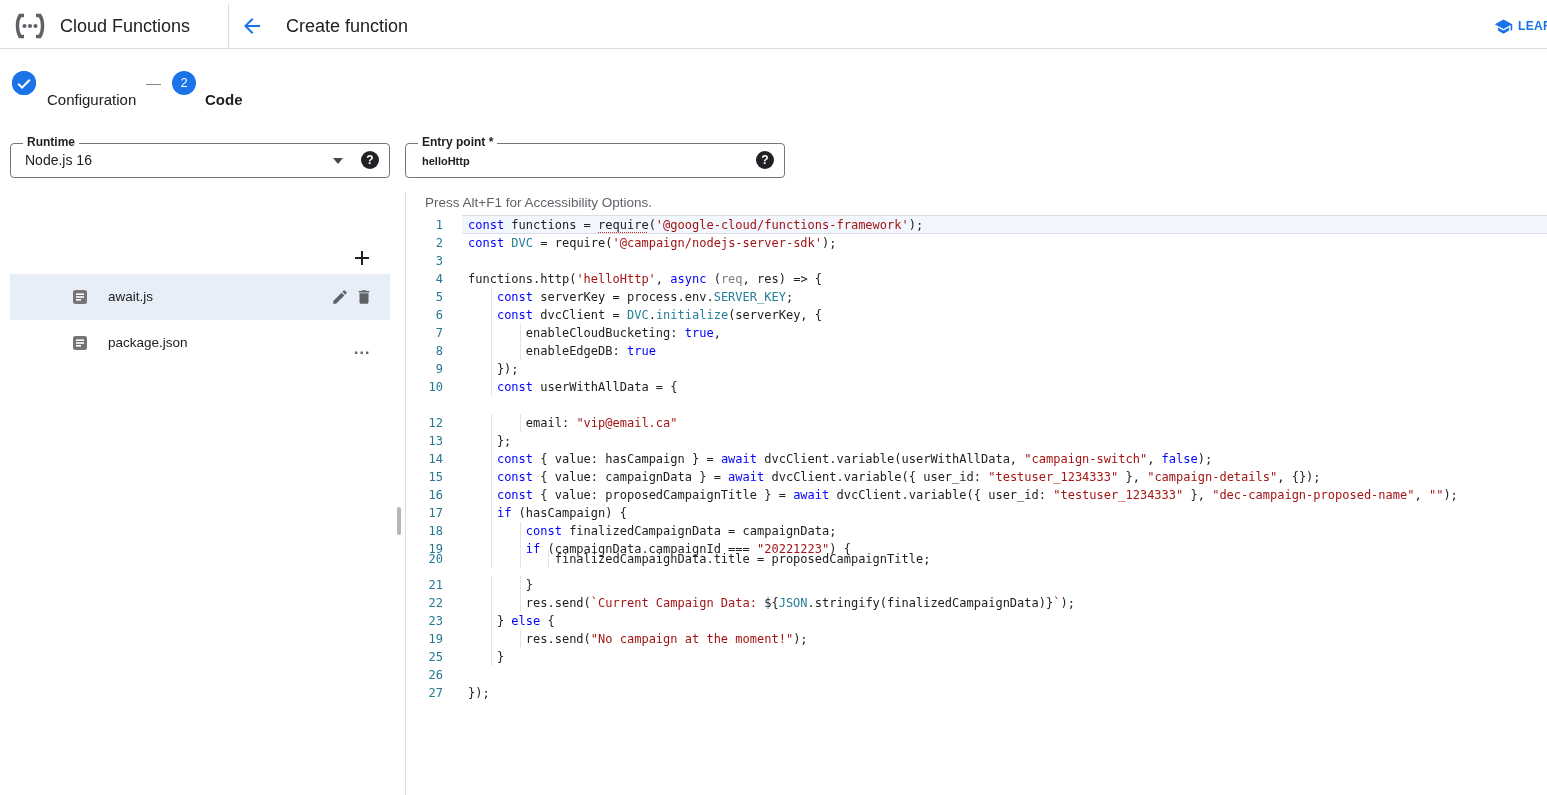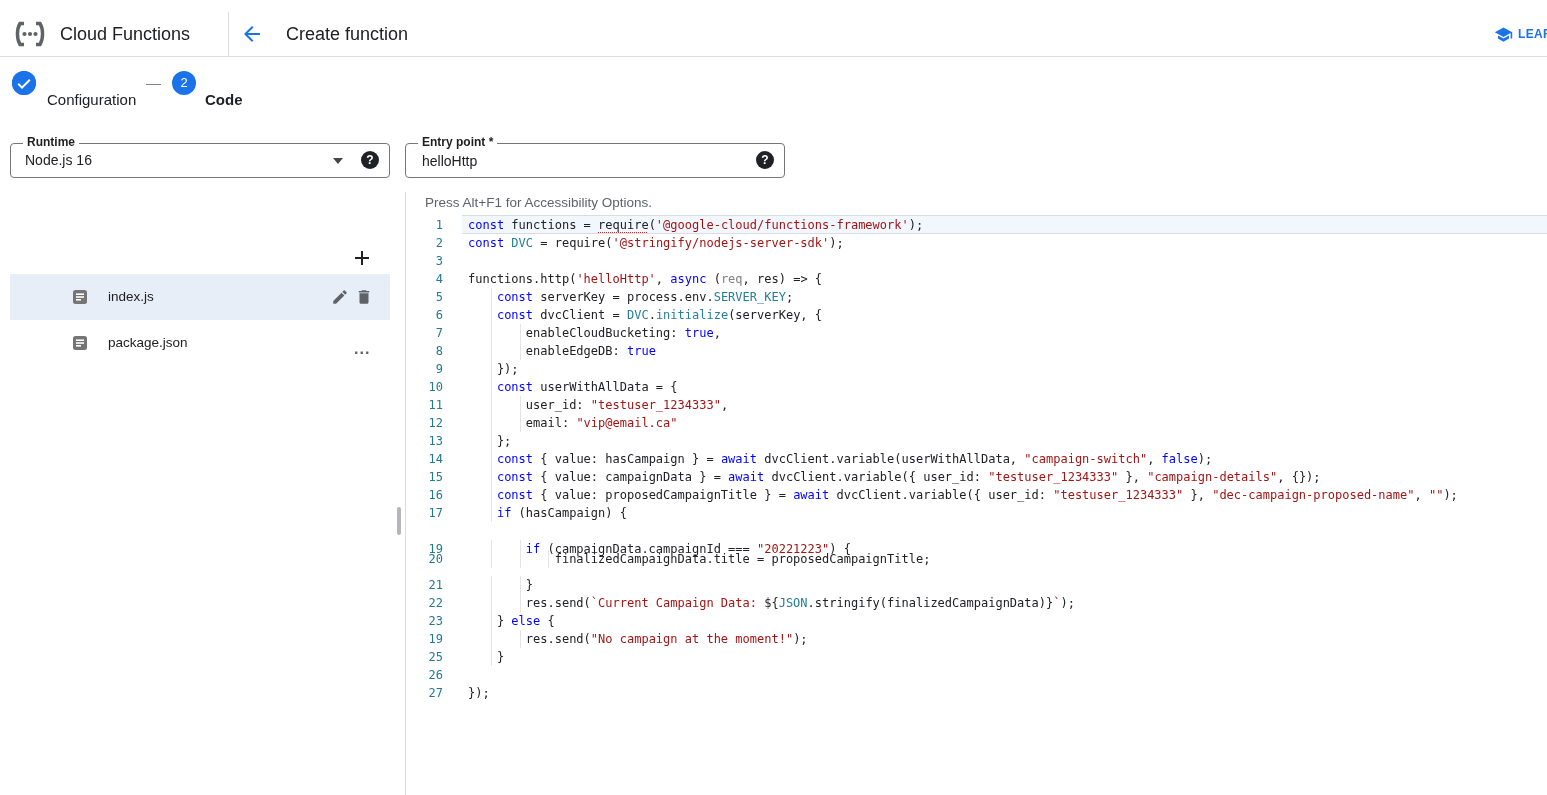--- a/index.html
+++ b/index.html
@@ -1,20 +1,20 @@
 <!DOCTYPE html>
 <html><head>
 <meta charset="utf-8">
 <style>
   html,body{margin:0;padding:0;background:#fff;}
   #app{position:relative;width:1547px;height:795px;background:#fff;overflow:hidden;
        font-family:"Liberation Sans", sans-serif;color:#202124;}
 
   
-  .header{position:absolute;left:0;top:12px;width:100%;height:44px;background:#fff;border-bottom:1px solid #dadce0;}
+  .header{position:absolute;left:0;top:4px;width:100%;height:44px;background:#fff;border-bottom:1px solid #dadce0;}
   .logo{position:absolute;left:12px;top:8px;width:36px;height:28px;}
   .product-title{position:absolute;left:60px;top:0;line-height:44px;font-size:18px;color:#202124;}
   .hdr-divider{position:absolute;left:228px;top:0;width:1px;height:44px;background:#dadce0;}
   .back-btn{position:absolute;left:240px;top:10px;width:24px;height:24px;border:none;background:none;padding:0;cursor:pointer;}
   .page-title{position:absolute;left:286px;top:0;line-height:44px;font-size:18px;color:#202124;}
   .learn{position:absolute;left:1494px;top:0;height:44px;display:flex;align-items:center;gap:5px;
          color:#1a73e8;font-size:12px;font-weight:700;letter-spacing:.3px;cursor:pointer;white-space:nowrap;}
 
   
   .step-circle{position:absolute;width:24px;height:24px;border-radius:50%;background:#1a73e8;top:71px;
@@ -24,21 +24,21 @@
 
   
   .field{position:absolute;border:1px solid #747775;border-radius:4px;background:#fff;cursor:pointer;}
   .field-label{position:absolute;top:-9px;left:12px;background:#fff;padding:0 4px;font-size:12px;font-weight:700;color:#1f1f1f;white-space:nowrap;}
   .field-value{position:absolute;left:14px;top:0;line-height:33px;font-size:14px;color:#202124;white-space:nowrap;}
   .select-arrow{position:absolute;top:14px;width:0;height:0;border-left:5px solid transparent;border-right:5px solid transparent;border-top:6px solid #444746;}
   .help-btn{position:absolute;top:7px;width:18px;height:18px;border-radius:50%;background:#202124;color:#fff;
             font-size:12px;font-weight:700;text-align:center;line-height:18px;cursor:pointer;}
   .code-chip{position:absolute;left:12px;top:7px;width:20px;height:20px;border-radius:4px;background:#202124;}
   .entry-input{position:absolute;left:14px;top:1px;width:300px;height:30px;border:none;outline:none;
-               font-family:"Liberation Sans",sans-serif;font-size:14px;color:#202124;background:transparent;}
+               font-family:"Liberation Sans",sans-serif;font-size:11px;color:#202124;background:transparent;font-weight:bold;}
 
   
   .add-file-btn{position:absolute;left:350px;top:246px;width:24px;height:24px;border:none;background:none;padding:0;cursor:pointer;}
   .file-row{position:absolute;left:10px;width:380px;height:46px;cursor:pointer;}
   .file-row.selected{background:#e8eef8;}
   .file-row .doc-icon{position:absolute;left:62px;top:15px;}
   .file-row .fname{position:absolute;left:98px;top:0;line-height:46px;font-size:13.5px;color:#202124;}
   .row-action{position:absolute;top:14px;width:18px;height:18px;border:none;background:none;padding:0;cursor:pointer;}
   .more-dots{position:absolute;left:344px;top:6px;font-size:16px;font-weight:700;color:#5f6368;letter-spacing:1px;
              border:none;background:none;cursor:pointer;line-height:46px;padding:0;}
@@ -119,21 +119,21 @@
   </button>
 
   <div id="file-list">
       <div class="file-row selected" style="top: 274px;">
         <span class="doc-icon"><svg viewBox="0 0 16 16" width="16" height="16">
             <rect x="1" y="1" width="14" height="14" rx="2.5" fill="#757575"></rect>
             <rect x="4" y="4.4" width="8" height="1.6" fill="#fff"></rect>
             <rect x="4" y="7.2" width="8" height="1.6" fill="#fff"></rect>
             <rect x="4" y="10" width="5" height="1.6" fill="#fff"></rect>
           </svg></span>
-        <span class="fname">index.js</span>
+        <span class="fname">await.js</span>
         <button class="row-action" style="left: 321px;"><svg viewBox="0 0 24 24" width="18" height="18">
             <path d="M3 17.25V21h3.75L17.81 9.94l-3.75-3.75L3 17.25zM20.71 7.04a1 1 0 0 0 0-1.41l-2.34-2.34a1 1 0 0 0-1.41 0l-1.83 1.83 3.75 3.75 1.83-1.83z" fill="#5f6368"></path>
           </svg></button>
         <button class="row-action" style="left: 345px;"><svg viewBox="0 0 24 24" width="18" height="18">
             <path d="M6 19c0 1.1.9 2 2 2h8c1.1 0 2-.9 2-2V7H6v12zM19 4h-3.5l-1-1h-5l-1 1H5v2h14V4z" fill="#5f6368"></path>
           </svg></button>
       </div>
       <div class="file-row" style="top: 320px;">
         <span class="doc-icon"><svg viewBox="0 0 16 16" width="16" height="16">
             <rect x="1" y="1" width="14" height="14" rx="2.5" fill="#757575"></rect>
@@ -151,36 +151,36 @@
     <input class="entry-input" value="helloHttp" style="">
     <span class="help-btn" style="right:10px">?</span>
   </div>
 
   <div class="v-divider"></div>
   <div class="scroll-thumb"></div>
 
   <div class="a11y-hint">Press Alt+F1 for Accessibility Options.</div>
   <div class="editor" id="editor">
       <div class="code-line current" style="top: 0px;"><div class="line-num">1</div><div class="line-code"><span class="tk-k">const</span><span class="tk-p"> functions = </span><span class="tk-p tk-u">require</span><span class="tk-p">(</span><span class="tk-s">'@google-cloud/functions-framework'</span><span class="tk-p">);</span></div></div>
-      <div class="code-line" style="top: 18px;"><div class="line-num">2</div><div class="line-code"><span class="tk-k">const</span><span class="tk-p"> </span><span class="tk-t">DVC</span><span class="tk-p"> = require(</span><span class="tk-s">'@stringify/nodejs-server-sdk'</span><span class="tk-p">);</span></div></div>
+      <div class="code-line" style="top: 18px;"><div class="line-num">2</div><div class="line-code"><span class="tk-k">const</span><span class="tk-p"> </span><span class="tk-t">DVC</span><span class="tk-p"> = require(</span><span class="tk-s">'@campaign/nodejs-server-sdk'</span><span class="tk-p">);</span></div></div>
       <div class="code-line" style="top: 36px;"><div class="line-num">3</div><div class="line-code"></div></div>
       <div class="code-line" style="top: 54px;"><div class="line-num">4</div><div class="line-code"><span class="tk-p">functions.http(</span><span class="tk-s">'helloHttp'</span><span class="tk-p">, </span><span class="tk-k">async</span><span class="tk-p"> (</span><span class="tk-d">req</span><span class="tk-p">, res) =&gt; {</span></div></div>
       <div class="code-line" style="top: 72px;"><div class="line-num">5</div><div class="line-code"><span class="guide" style="left: 22.8px;"></span><span class="tk-p">    </span><span class="tk-k">const</span><span class="tk-p"> serverKey = process.env.</span><span class="tk-t">SERVER_KEY</span><span class="tk-p">;</span></div></div>
       <div class="code-line" style="top: 90px;"><div class="line-num">6</div><div class="line-code"><span class="guide" style="left: 22.8px;"></span><span class="tk-p">    </span><span class="tk-k">const</span><span class="tk-p"> dvcClient = </span><span class="tk-t">DVC</span><span class="tk-p">.</span><span class="tk-t">initialize</span><span class="tk-p">(serverKey, {</span></div></div>
       <div class="code-line" style="top: 108px;"><div class="line-num">7</div><div class="line-code"><span class="guide" style="left: 22.8px;"></span><span class="guide" style="left: 51.6px;"></span><span class="tk-p">        enableCloudBucketing: </span><span class="tk-k">true</span><span class="tk-p">,</span></div></div>
       <div class="code-line" style="top: 126px;"><div class="line-num">8</div><div class="line-code"><span class="guide" style="left: 22.8px;"></span><span class="guide" style="left: 51.6px;"></span><span class="tk-p">        enableEdgeDB: </span><span class="tk-k">true</span></div></div>
       <div class="code-line" style="top: 144px;"><div class="line-num">9</div><div class="line-code"><span class="guide" style="left: 22.8px;"></span><span class="tk-p">    });</span></div></div>
       <div class="code-line" style="top: 162px;"><div class="line-num">10</div><div class="line-code"><span class="guide" style="left: 22.8px;"></span><span class="tk-p">    </span><span class="tk-k">const</span><span class="tk-p"> userWithAllData = {</span></div></div>
-      <div class="code-line" style="top: 180px;"><div class="line-num">11</div><div class="line-code"><span class="guide" style="left: 22.8px;"></span><span class="guide" style="left: 51.6px;"></span><span class="tk-p">        user_id: </span><span class="tk-s">"testuser_1234333"</span><span class="tk-p">,</span></div></div>
       <div class="code-line" style="top: 198px;"><div class="line-num">12</div><div class="line-code"><span class="guide" style="left: 22.8px;"></span><span class="guide" style="left: 51.6px;"></span><span class="tk-p">        email: </span><span class="tk-s">"vip@email.ca"</span></div></div>
       <div class="code-line" style="top: 216px;"><div class="line-num">13</div><div class="line-code"><span class="guide" style="left: 22.8px;"></span><span class="tk-p">    };</span></div></div>
       <div class="code-line" style="top: 234px;"><div class="line-num">14</div><div class="line-code"><span class="guide" style="left: 22.8px;"></span><span class="tk-p">    </span><span class="tk-k">const</span><span class="tk-p"> { value: hasCampaign } = </span><span class="tk-k">await</span><span class="tk-p"> dvcClient.variable(userWithAllData, </span><span class="tk-s">"campaign-switch"</span><span class="tk-p">, </span><span class="tk-k">false</span><span class="tk-p">);</span></div></div>
       <div class="code-line" style="top: 252px;"><div class="line-num">15</div><div class="line-code"><span class="guide" style="left: 22.8px;"></span><span class="tk-p">    </span><span class="tk-k">const</span><span class="tk-p"> { value: campaignData } = </span><span class="tk-k">await</span><span class="tk-p"> dvcClient.variable({ user_id: </span><span class="tk-s">"testuser_1234333"</span><span class="tk-p"> }, </span><span class="tk-s">"campaign-details"</span><span class="tk-p">, {});</span></div></div>
       <div class="code-line" style="top: 270px;"><div class="line-num">16</div><div class="line-code"><span class="guide" style="left: 22.8px;"></span><span class="tk-p">    </span><span class="tk-k">const</span><span class="tk-p"> { value: proposedCampaignTitle } = </span><span class="tk-k">await</span><span class="tk-p"> dvcClient.variable({ user_id: </span><span class="tk-s">"testuser_1234333"</span><span class="tk-p"> }, </span><span class="tk-s">"dec-campaign-proposed-name"</span><span class="tk-p">, </span><span class="tk-s">""</span><span class="tk-p">);</span></div></div>
       <div class="code-line" style="top: 288px;"><div class="line-num">17</div><div class="line-code"><span class="guide" style="left: 22.8px;"></span><span class="tk-p">    </span><span class="tk-k">if</span><span class="tk-p"> (hasCampaign) {</span></div></div>
+      <div class="code-line" style="top: 306px;"><div class="line-num">18</div><div class="line-code"><span class="guide" style="left: 22.8px;"></span><span class="guide" style="left: 51.6px;"></span><span class="tk-p">        </span><span class="tk-k">const</span><span class="tk-p"> finalizedCampaignData = campaignData;</span></div></div>
       <div class="code-line" style="top: 324px;"><div class="line-num">19</div><div class="line-code"><span class="guide" style="left: 22.8px;"></span><span class="guide" style="left: 51.6px;"></span><span class="tk-p">        </span><span class="tk-k">if</span><span class="tk-p"> (campaignData.campaignId === </span><span class="tk-s">"20221223"</span><span class="tk-p">) {</span></div></div>
       <div class="code-line" style="top: 334px;"><div class="line-num">20</div><div class="line-code"><span class="guide" style="left: 22.8px;"></span><span class="guide" style="left: 51.6px;"></span><span class="guide" style="left: 80.4px;"></span><span class="tk-p">            finalizedCampaignData.title = proposedCampaignTitle;</span></div></div>
       <div class="code-line" style="top: 360px;"><div class="line-num">21</div><div class="line-code"><span class="guide" style="left: 22.8px;"></span><span class="guide" style="left: 51.6px;"></span><span class="tk-p">        }</span></div></div>
       <div class="code-line" style="top: 378px;"><div class="line-num">22</div><div class="line-code"><span class="guide" style="left: 22.8px;"></span><span class="guide" style="left: 51.6px;"></span><span class="tk-p">        res.send(</span><span class="tk-s">`Current Campaign Data: </span><span class="tk-p">${</span><span class="tk-t">JSON</span><span class="tk-p">.stringify(finalizedCampaignData)}</span><span class="tk-s">`</span><span class="tk-p">);</span></div></div>
       <div class="code-line" style="top: 396px;"><div class="line-num">23</div><div class="line-code"><span class="guide" style="left: 22.8px;"></span><span class="tk-p">    } </span><span class="tk-k">else</span><span class="tk-p"> {</span></div></div>
       <div class="code-line" style="top: 414px;"><div class="line-num">19</div><div class="line-code"><span class="guide" style="left: 22.8px;"></span><span class="guide" style="left: 51.6px;"></span><span class="tk-p">        res.send(</span><span class="tk-s">"No campaign at the moment!"</span><span class="tk-p">);</span></div></div>
       <div class="code-line" style="top: 432px;"><div class="line-num">25</div><div class="line-code"><span class="guide" style="left: 22.8px;"></span><span class="tk-p">    }</span></div></div>
       <div class="code-line" style="top: 450px;"><div class="line-num">26</div><div class="line-code"><span class="guide" style="left: 22.8px;"></span></div></div>
       <div class="code-line" style="top: 468px;"><div class="line-num">27</div><div class="line-code"><span class="tk-p">});</span></div></div>
     </div>

